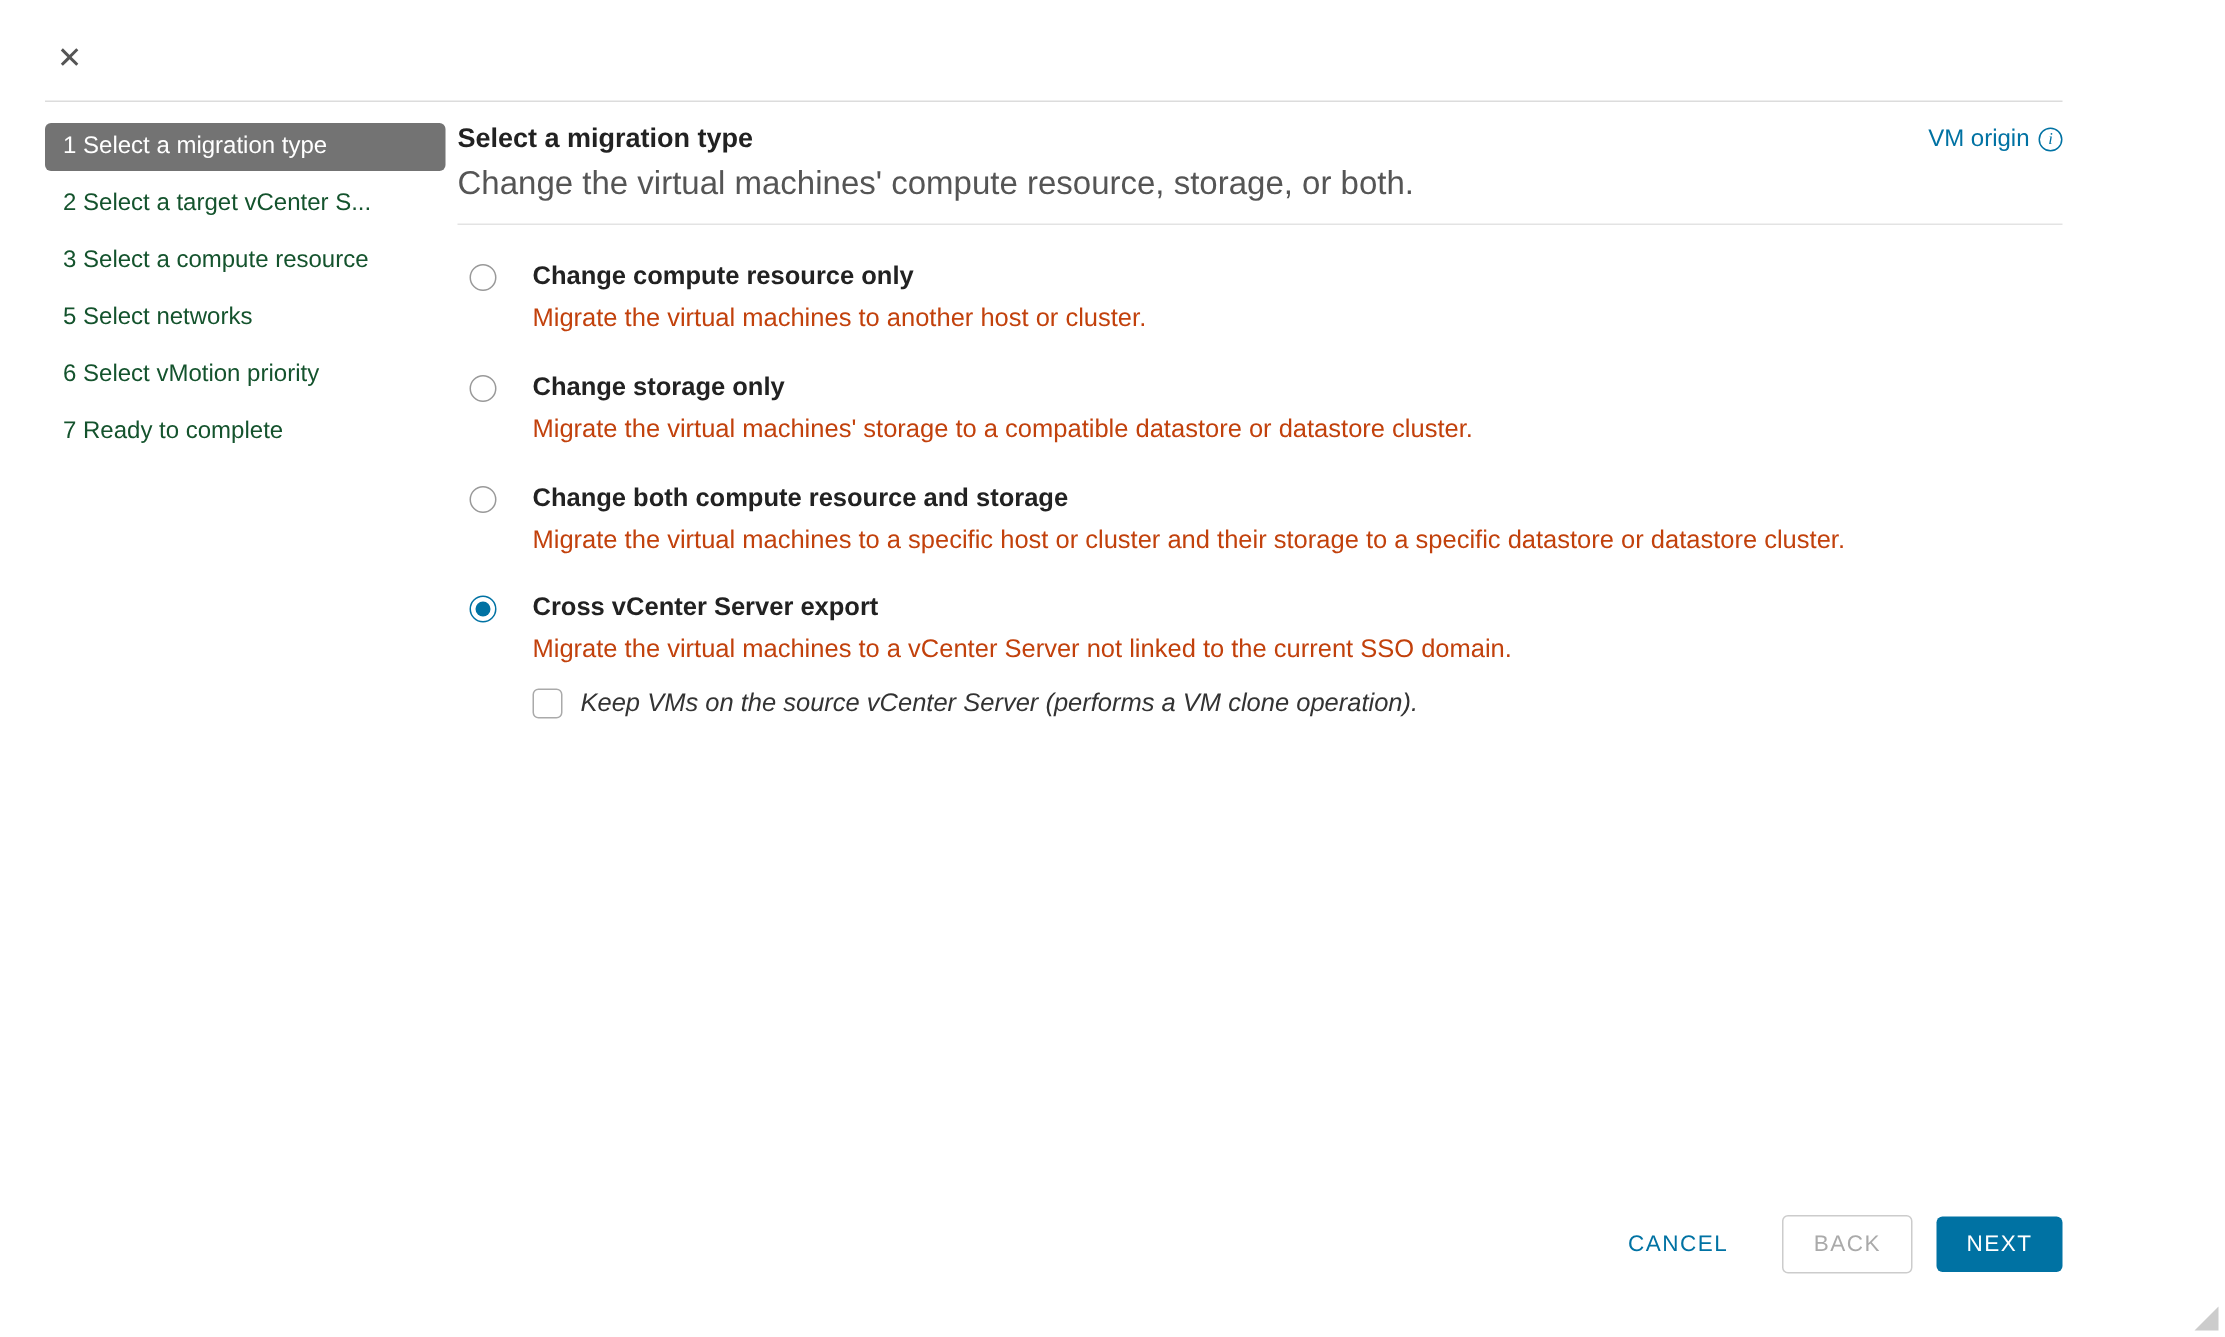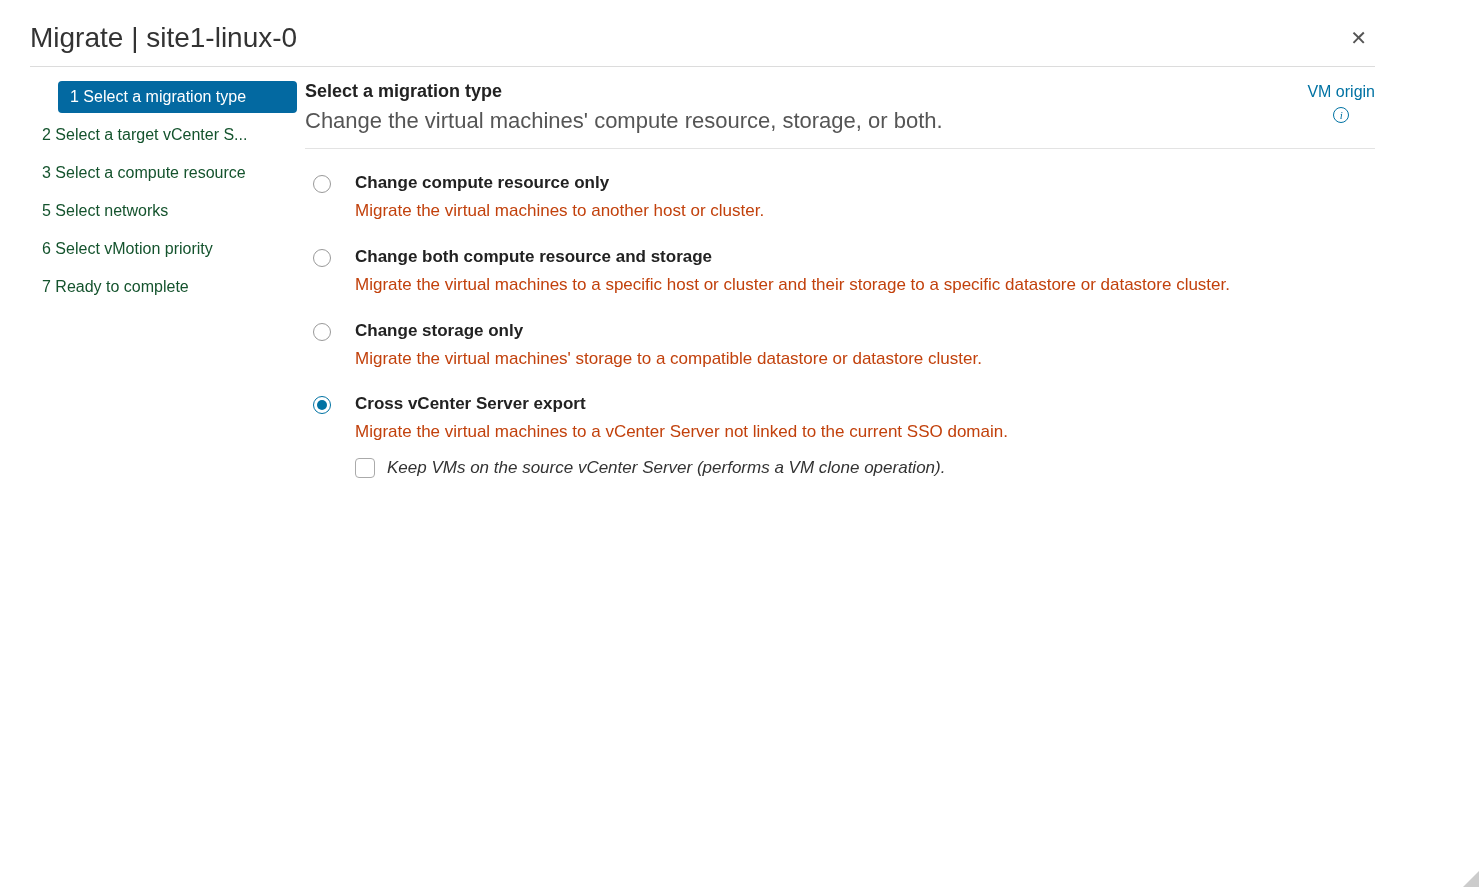--- a/index.html
+++ b/index.html
@@ -54,24 +54,23 @@
     font-size: 16px;
     color: #14532d;
     border-radius: 4px;
     margin-bottom: 6px;
     cursor: default;
     white-space: nowrap;
     overflow: hidden;
     text-overflow: ellipsis;
   }
   .step.active {
-    background: #0369a1;
+    background: #737373;
     color: #fff;
     font-weight: 500;
-    margin-left: 28px;
   }
   .main {
     flex: 1;
     padding-left: 0;
     display: flex;
     flex-direction: column;
   }
   .header-row {
     display: flex;
     justify-content: space-between;
@@ -90,21 +89,20 @@
     color: #555;
   }
   .vm-origin {
     color: #0072a3;
     font-size: 16px;
     display: flex;
     align-items: center;
     gap: 6px;
     cursor: pointer;
     margin-top: 2px;
-    flex-direction: column;
   }
   .info-icon {
     display: inline-flex;
     width: 16px;
     height: 16px;
     border: 1px solid #0072a3;
     border-radius: 50%;
     align-items: center;
     justify-content: center;
     font-size: 11px;
@@ -211,21 +209,20 @@
     border-width: 0 0 16px 16px;
     border-color: transparent transparent #ccc transparent;
   }
 </style>
 </head>
 <body>
 
 <div class="dialog">
 
   <div class="title-row">
-    <div class="title">Migrate | site1-linux-0</div>
     <div class="close-x">✕</div>
   </div>
 
   <div class="body">
 
     <div class="sidebar">
       <div class="step active">
         <span>1</span>
         <span>Select a migration type</span>
       </div>
@@ -270,46 +267,51 @@
           <input type="radio" name="mig" class="radio" style="">
           <div class="opt-text">
             <div class="opt-title">Change compute resource only</div>
             <div class="opt-desc">Migrate the virtual machines to another host or cluster.</div>
           </div>
         </div>
 
         <div class="option">
           <input type="radio" name="mig" class="radio" style="">
           <div class="opt-text">
-            <div class="opt-title">Change both compute resource and storage</div>
-            <div class="opt-desc">Migrate the virtual machines to a specific host or cluster and their storage to a specific datastore or datastore cluster.</div>
+            <div class="opt-title">Change storage only</div>
+            <div class="opt-desc">Migrate the virtual machines' storage to a compatible datastore or datastore cluster.</div>
           </div>
         </div>
 
         <div class="option">
           <input type="radio" name="mig" class="radio" style="">
           <div class="opt-text">
-            <div class="opt-title">Change storage only</div>
-            <div class="opt-desc">Migrate the virtual machines' storage to a compatible datastore or datastore cluster.</div>
+            <div class="opt-title">Change both compute resource and storage</div>
+            <div class="opt-desc">Migrate the virtual machines to a specific host or cluster and their storage to a specific datastore or datastore cluster.</div>
           </div>
         </div>
 
         <div class="option">
           <input type="radio" name="mig" class="radio" checked="" style="">
           <div class="opt-text">
             <div class="opt-title">Cross vCenter Server export</div>
             <div class="opt-desc">Migrate the virtual machines to a vCenter Server not linked to the current SSO domain.</div>
             <div class="checkbox-row">
               <input type="checkbox" class="checkbox" style="">
               <span class="checkbox-label">Keep VMs on the source vCenter Server (performs a VM clone operation).</span>
             </div>
           </div>
         </div>
 
       </div>
 
     </div>
   </div>
 
+  <div class="footer">
+    <button class="btn btn-cancel">CANCEL</button>
+    <button class="btn btn-back" disabled="">BACK</button>
+    <button class="btn btn-next">NEXT</button>
+  </div>
 
 </div>
 
 <div class="resize-handle"></div>
 
 </body></html>

